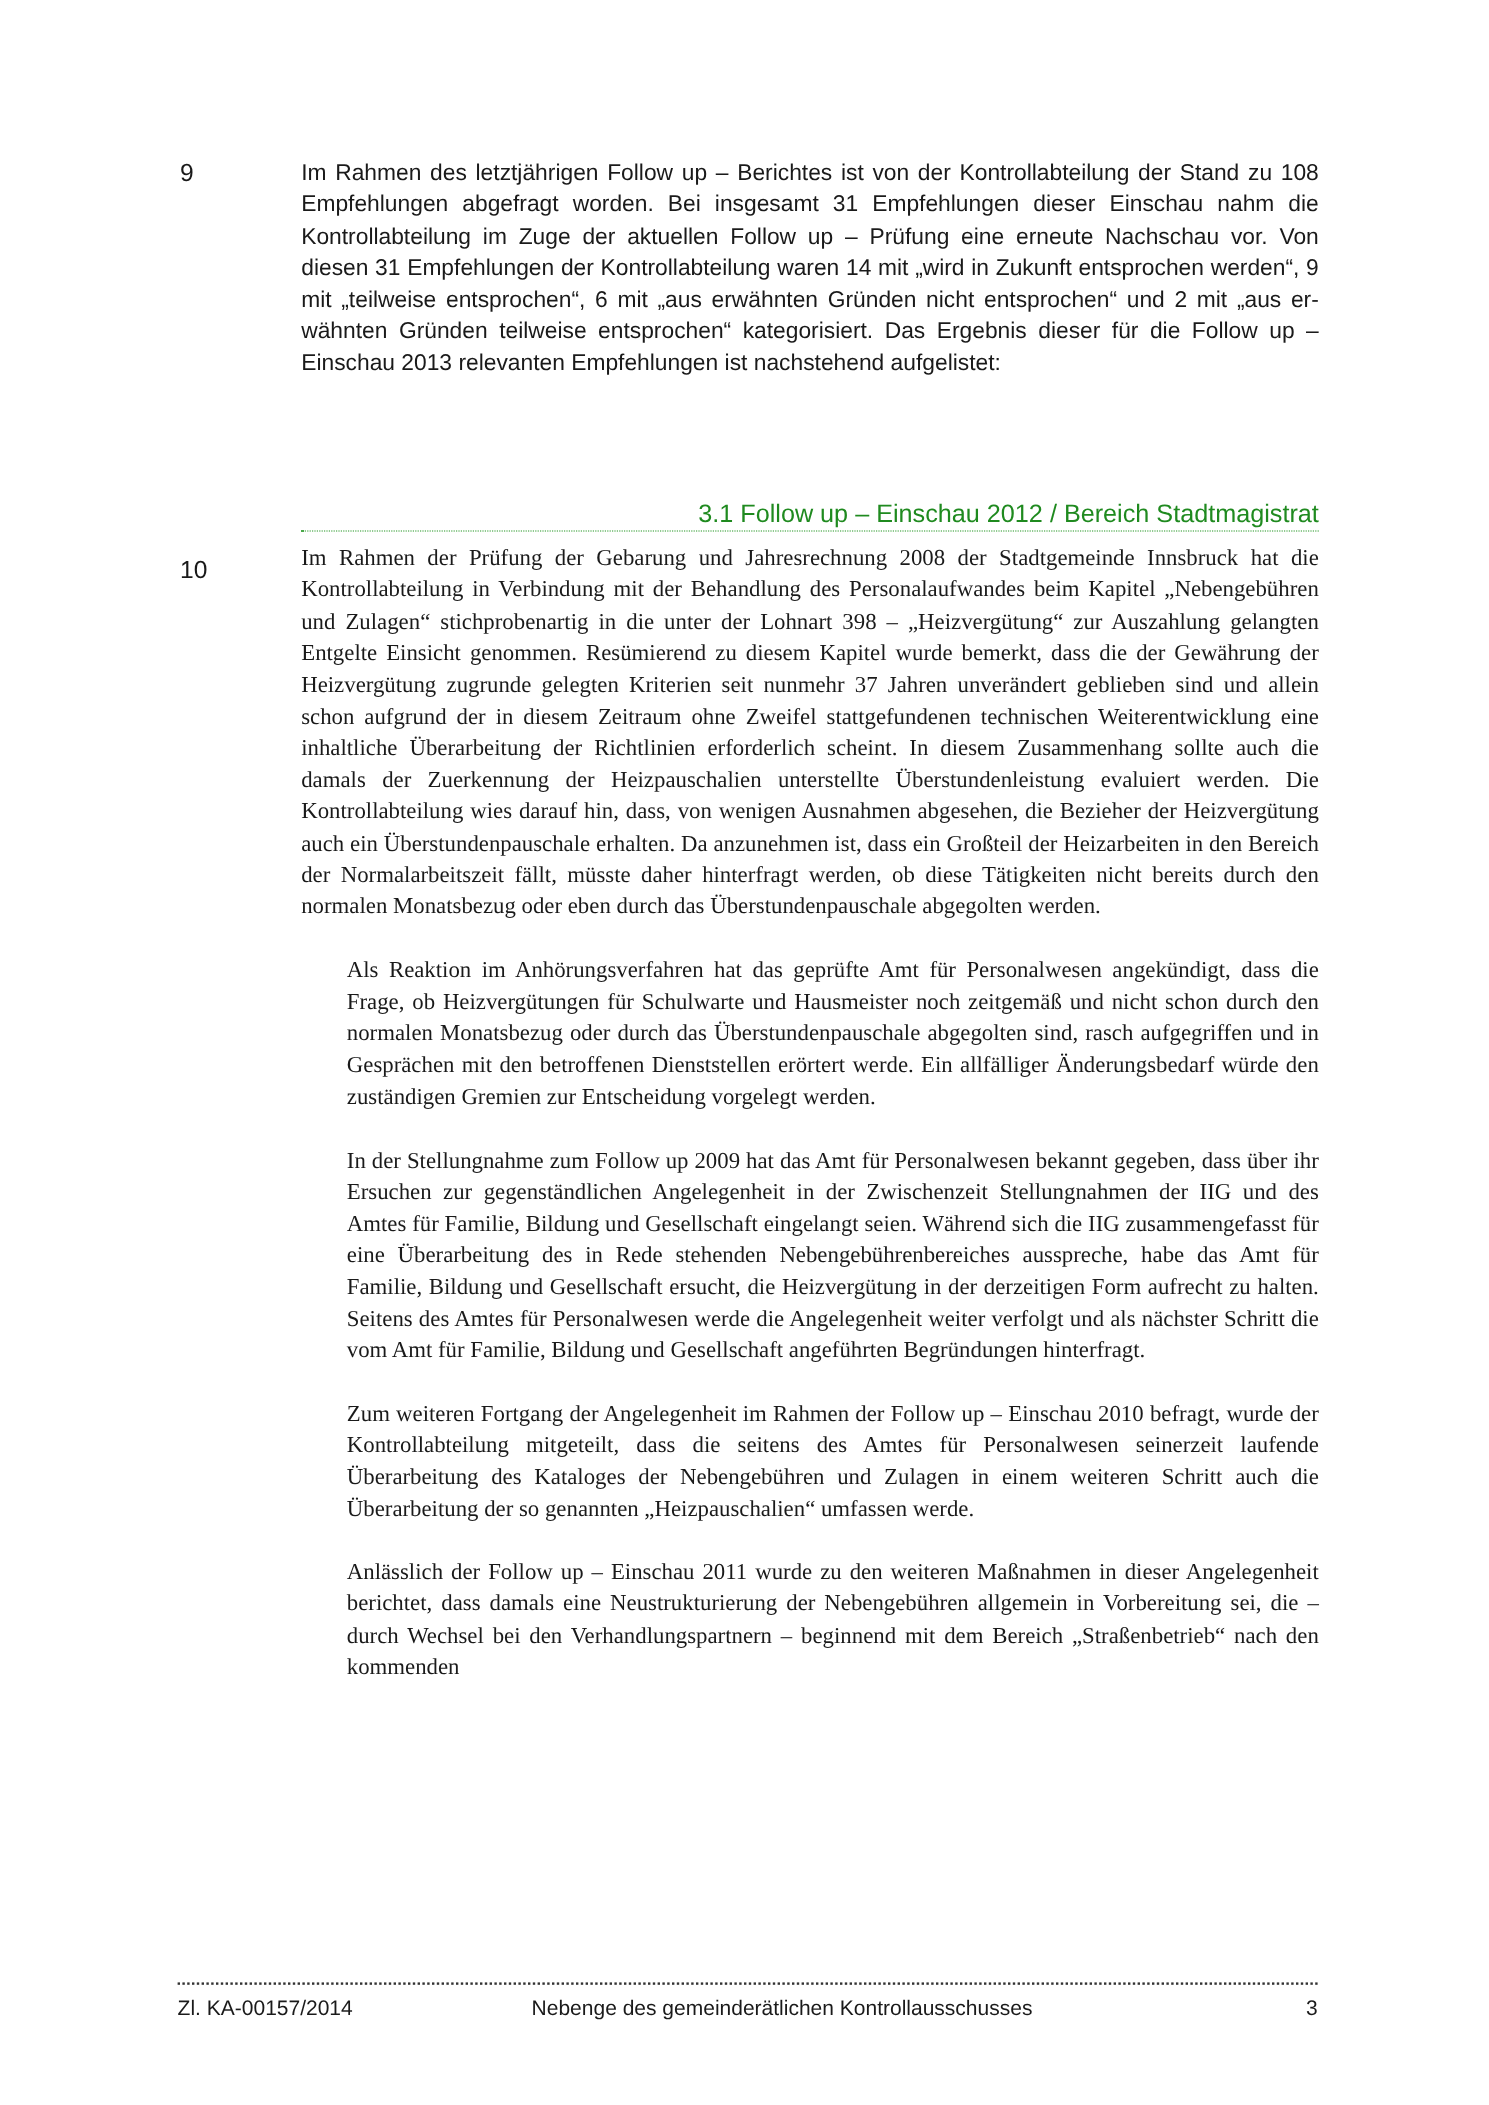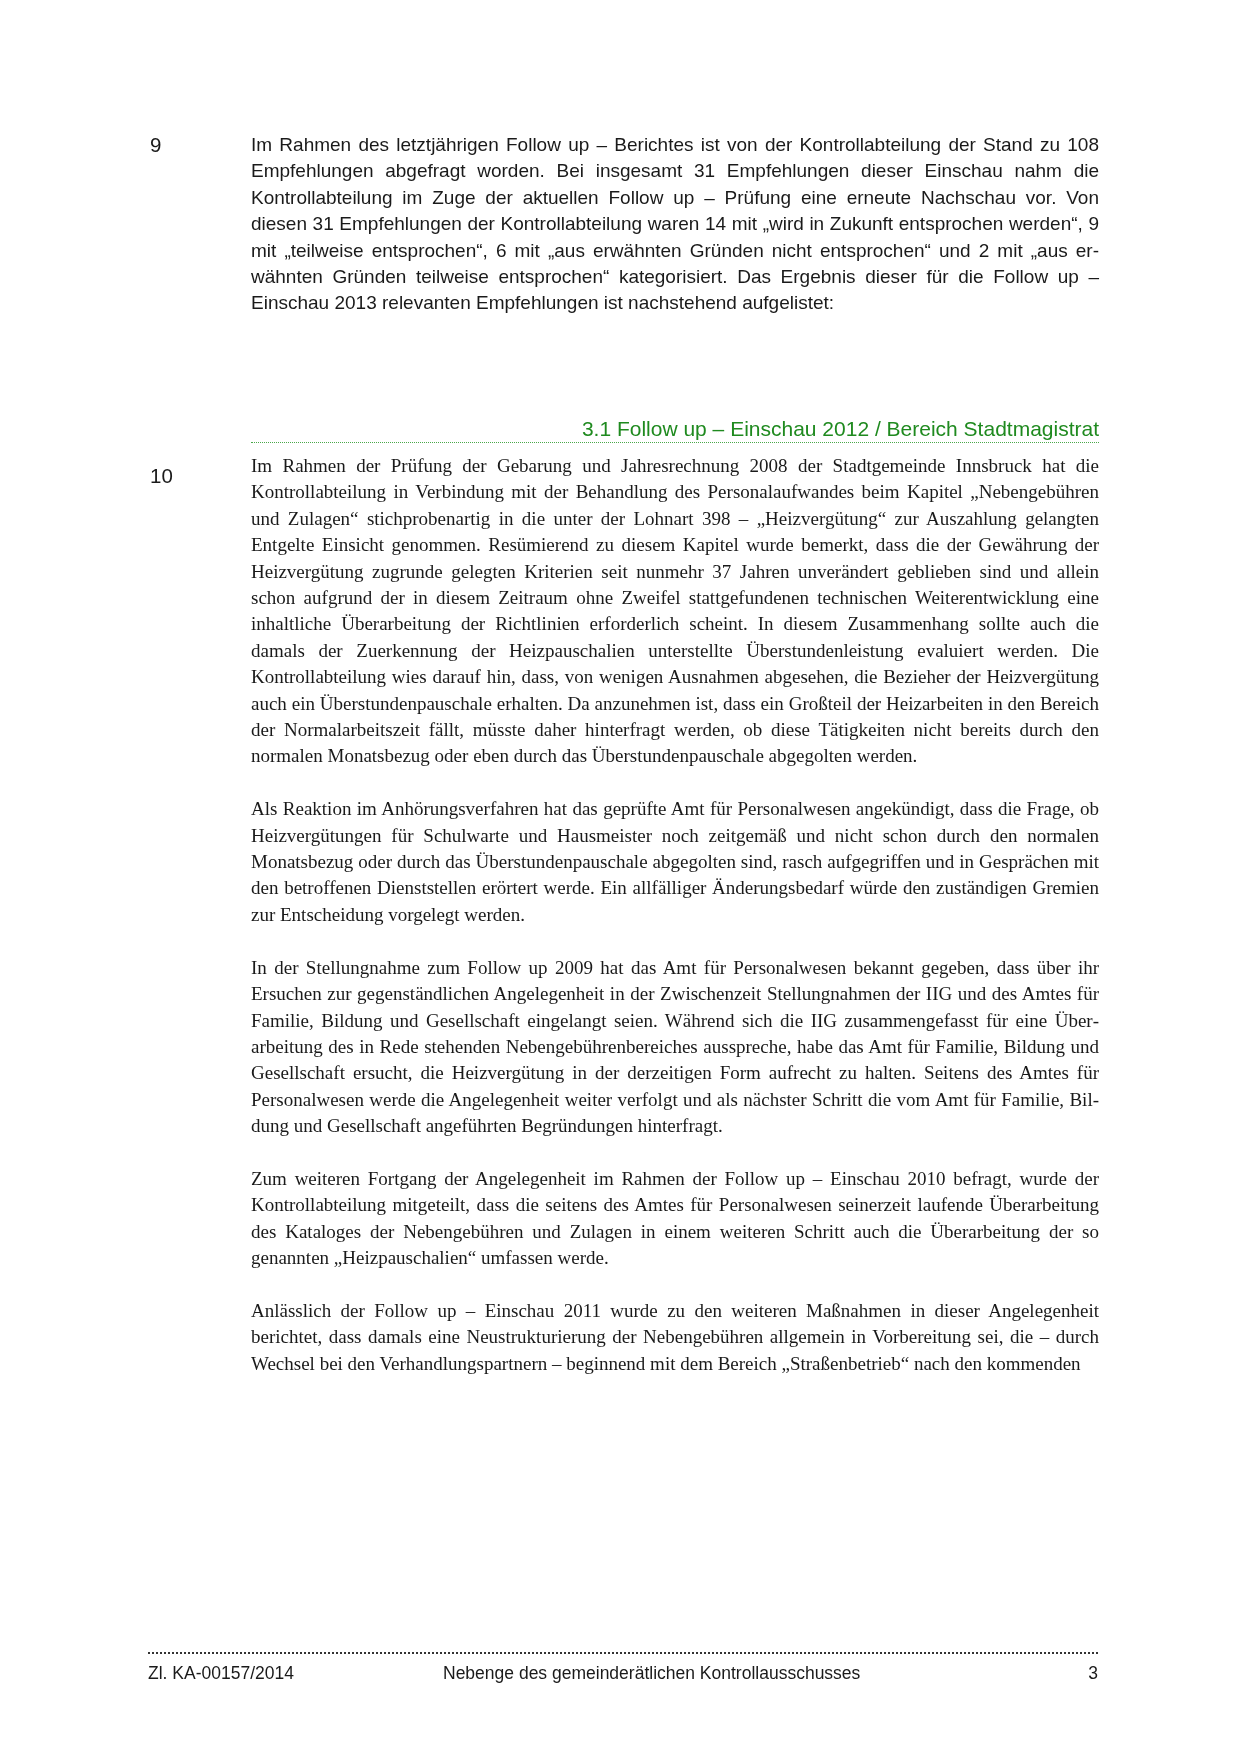--- a/index.html
+++ b/index.html
@@ -22,21 +22,21 @@
   .text-block {
     position: absolute;
     left: 251px;
     width: 848px;
     font-size: 19px;
     line-height: 26.4px;
     text-align: justify;
     hyphens: manual;
   }
   .text-block p { margin: 0; }
-  .text-block p + p { margin-top: 26.4px; }
+  .text-block p + p { margin-top: 26.4px; margin-left: 38px; }
   .section-heading {
     position: absolute;
     left: 251px;
     width: 848px;
     top: 416px;
     text-align: right;
     color: #1f8a1f;
     font-size: 21px;
     line-height: 26px;
   }

